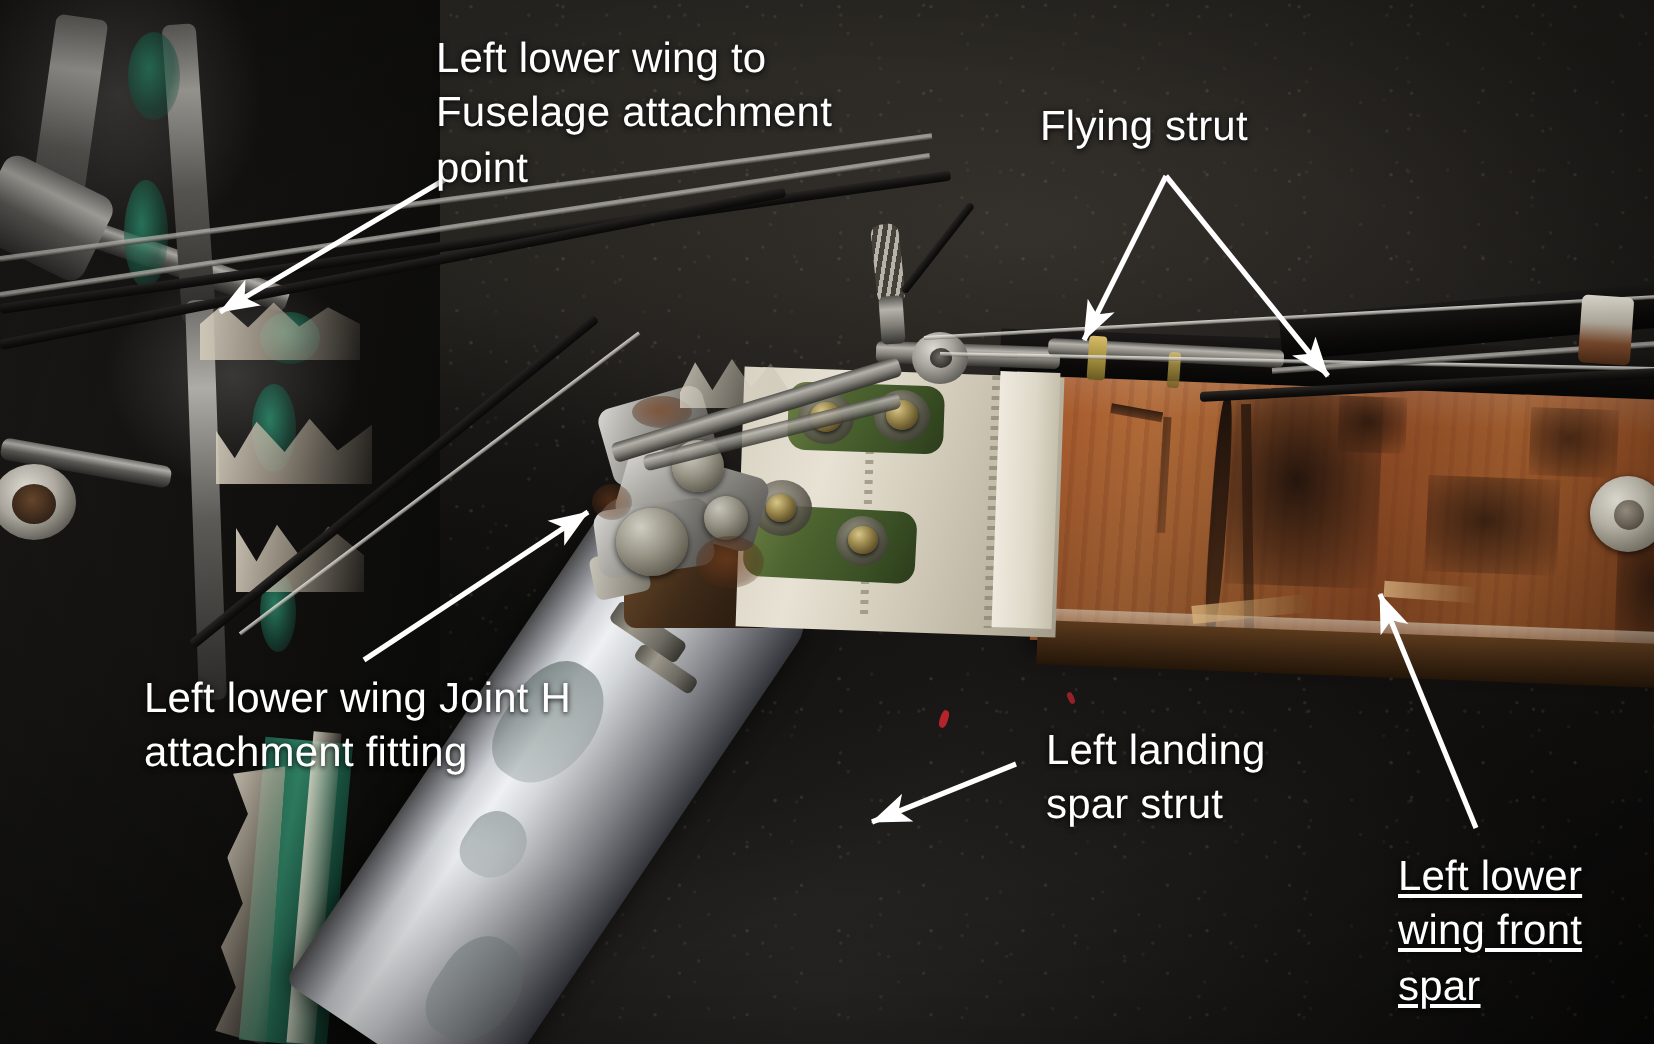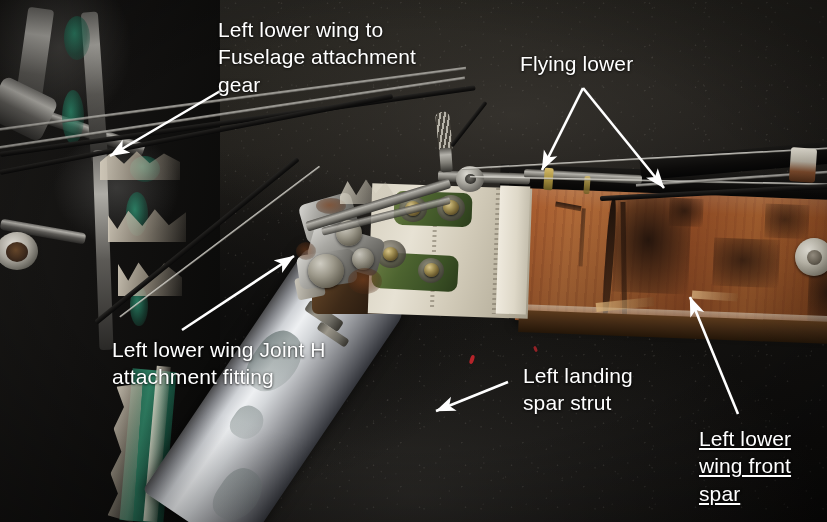--- a/index.html
+++ b/index.html
@@ -427,25 +427,25 @@
       <line x1="583" y1="88" x2="542" y2="170"></line>
       <line x1="583" y1="88" x2="664" y2="188"></line>
       <line x1="182" y1="330" x2="294" y2="256"></line>
       <line x1="508" y1="382" x2="436" y2="411"></line>
       <line x1="738" y1="414" x2="690" y2="297"></line>
     </g>
   </svg>
 
   <div class="label" style="left:218px; top:16px;">Left lower wing to
 Fuselage attachment
-gear</div>
-
-  <div class="label" style="left:520px; top:50px;">Flying lower</div>
-
-  <div class="label" style="left:72px; top:336px;margin-left:40px;">Left lower wing Joint H
+point</div>
+
+  <div class="label" style="left:520px; top:50px;">Flying strut</div>
+
+  <div class="label" style="left:72px; top:336px;">Left lower wing Joint H
 attachment fitting</div>
 
   <div class="label" style="left:523px; top:362px;">Left landing
 spar strut</div>
 
   <div class="label" style="left:699px; top:425px;text-decoration:underline;">Left lower
 wing front
 spar</div>
 
 </div>

